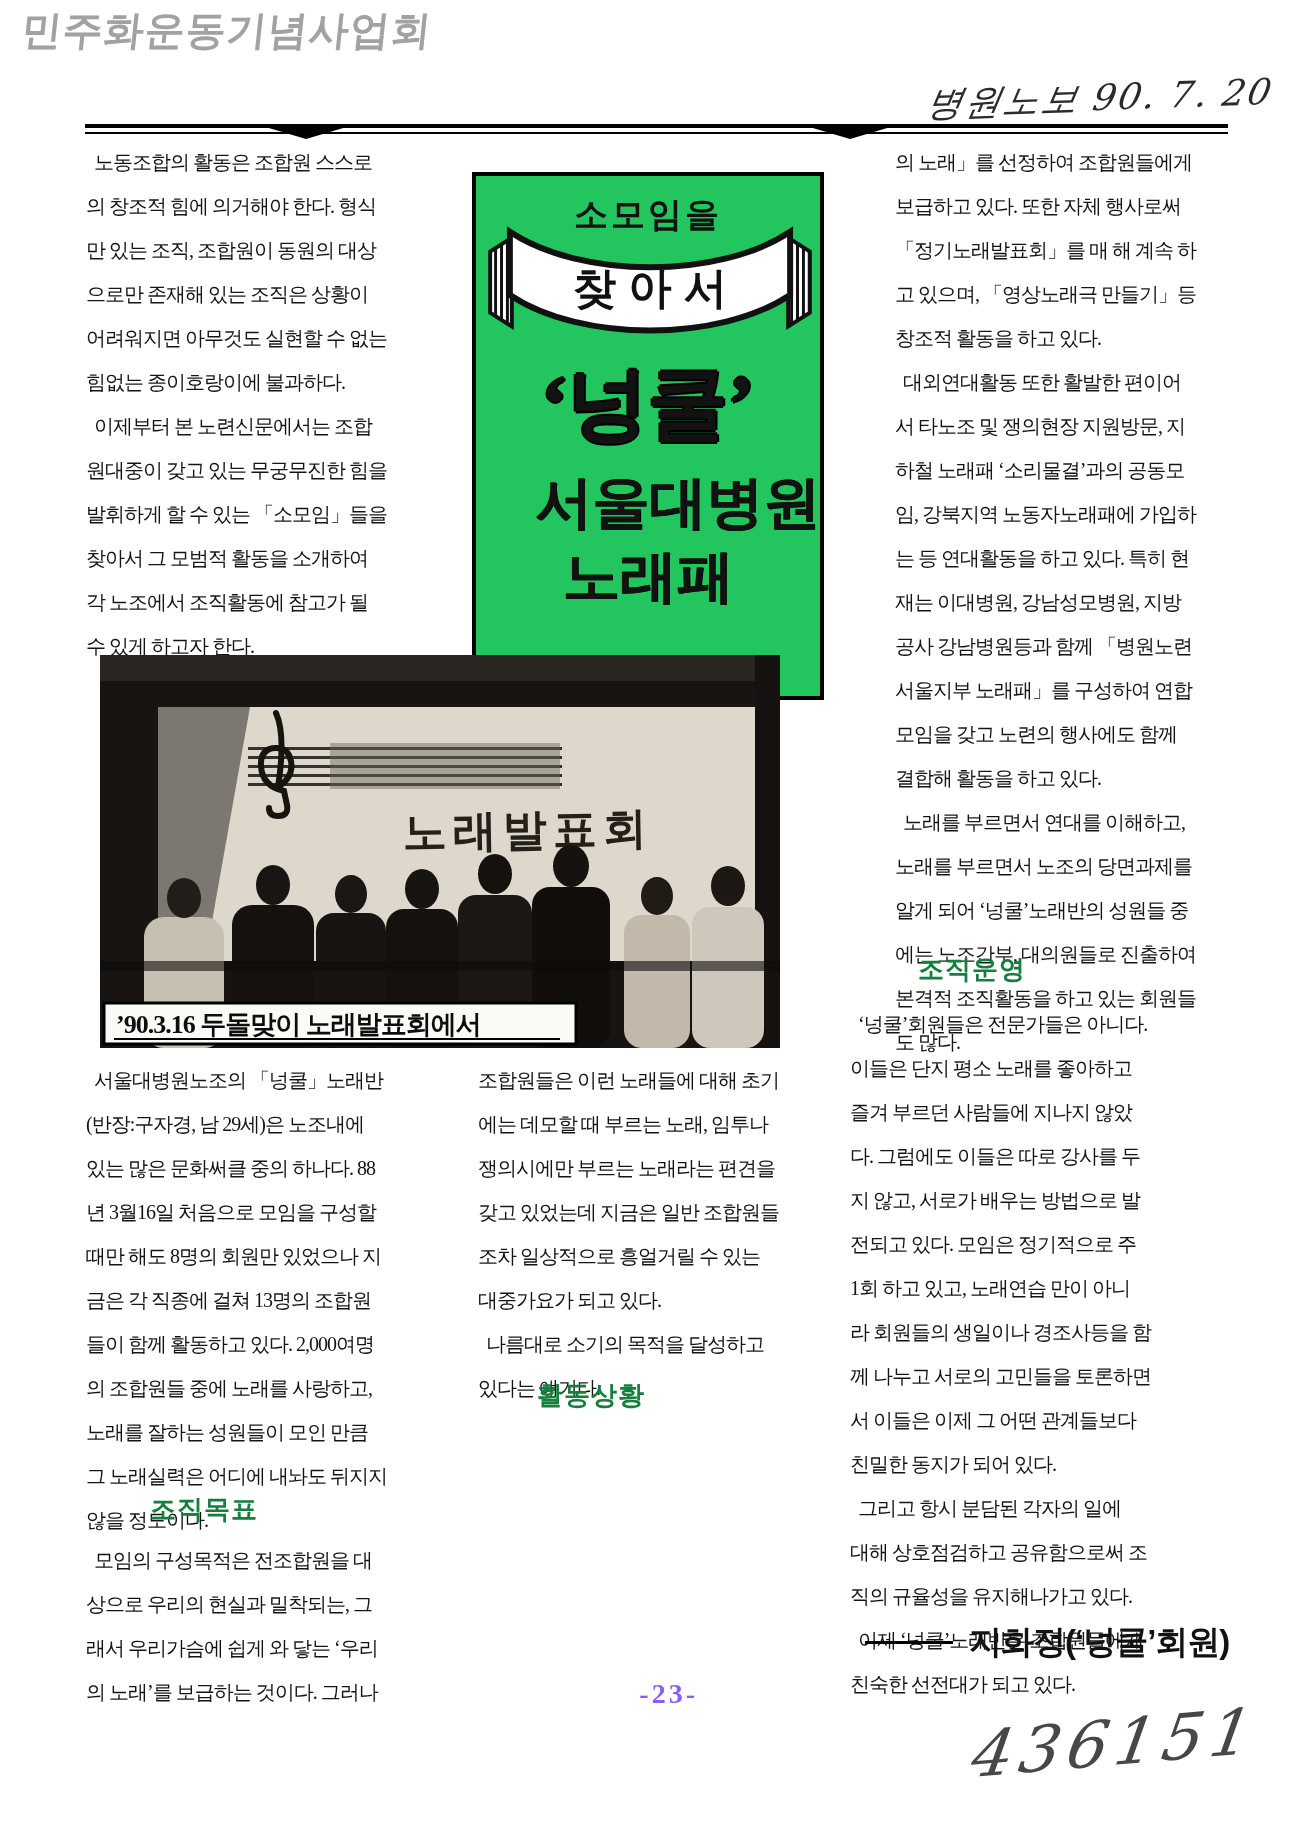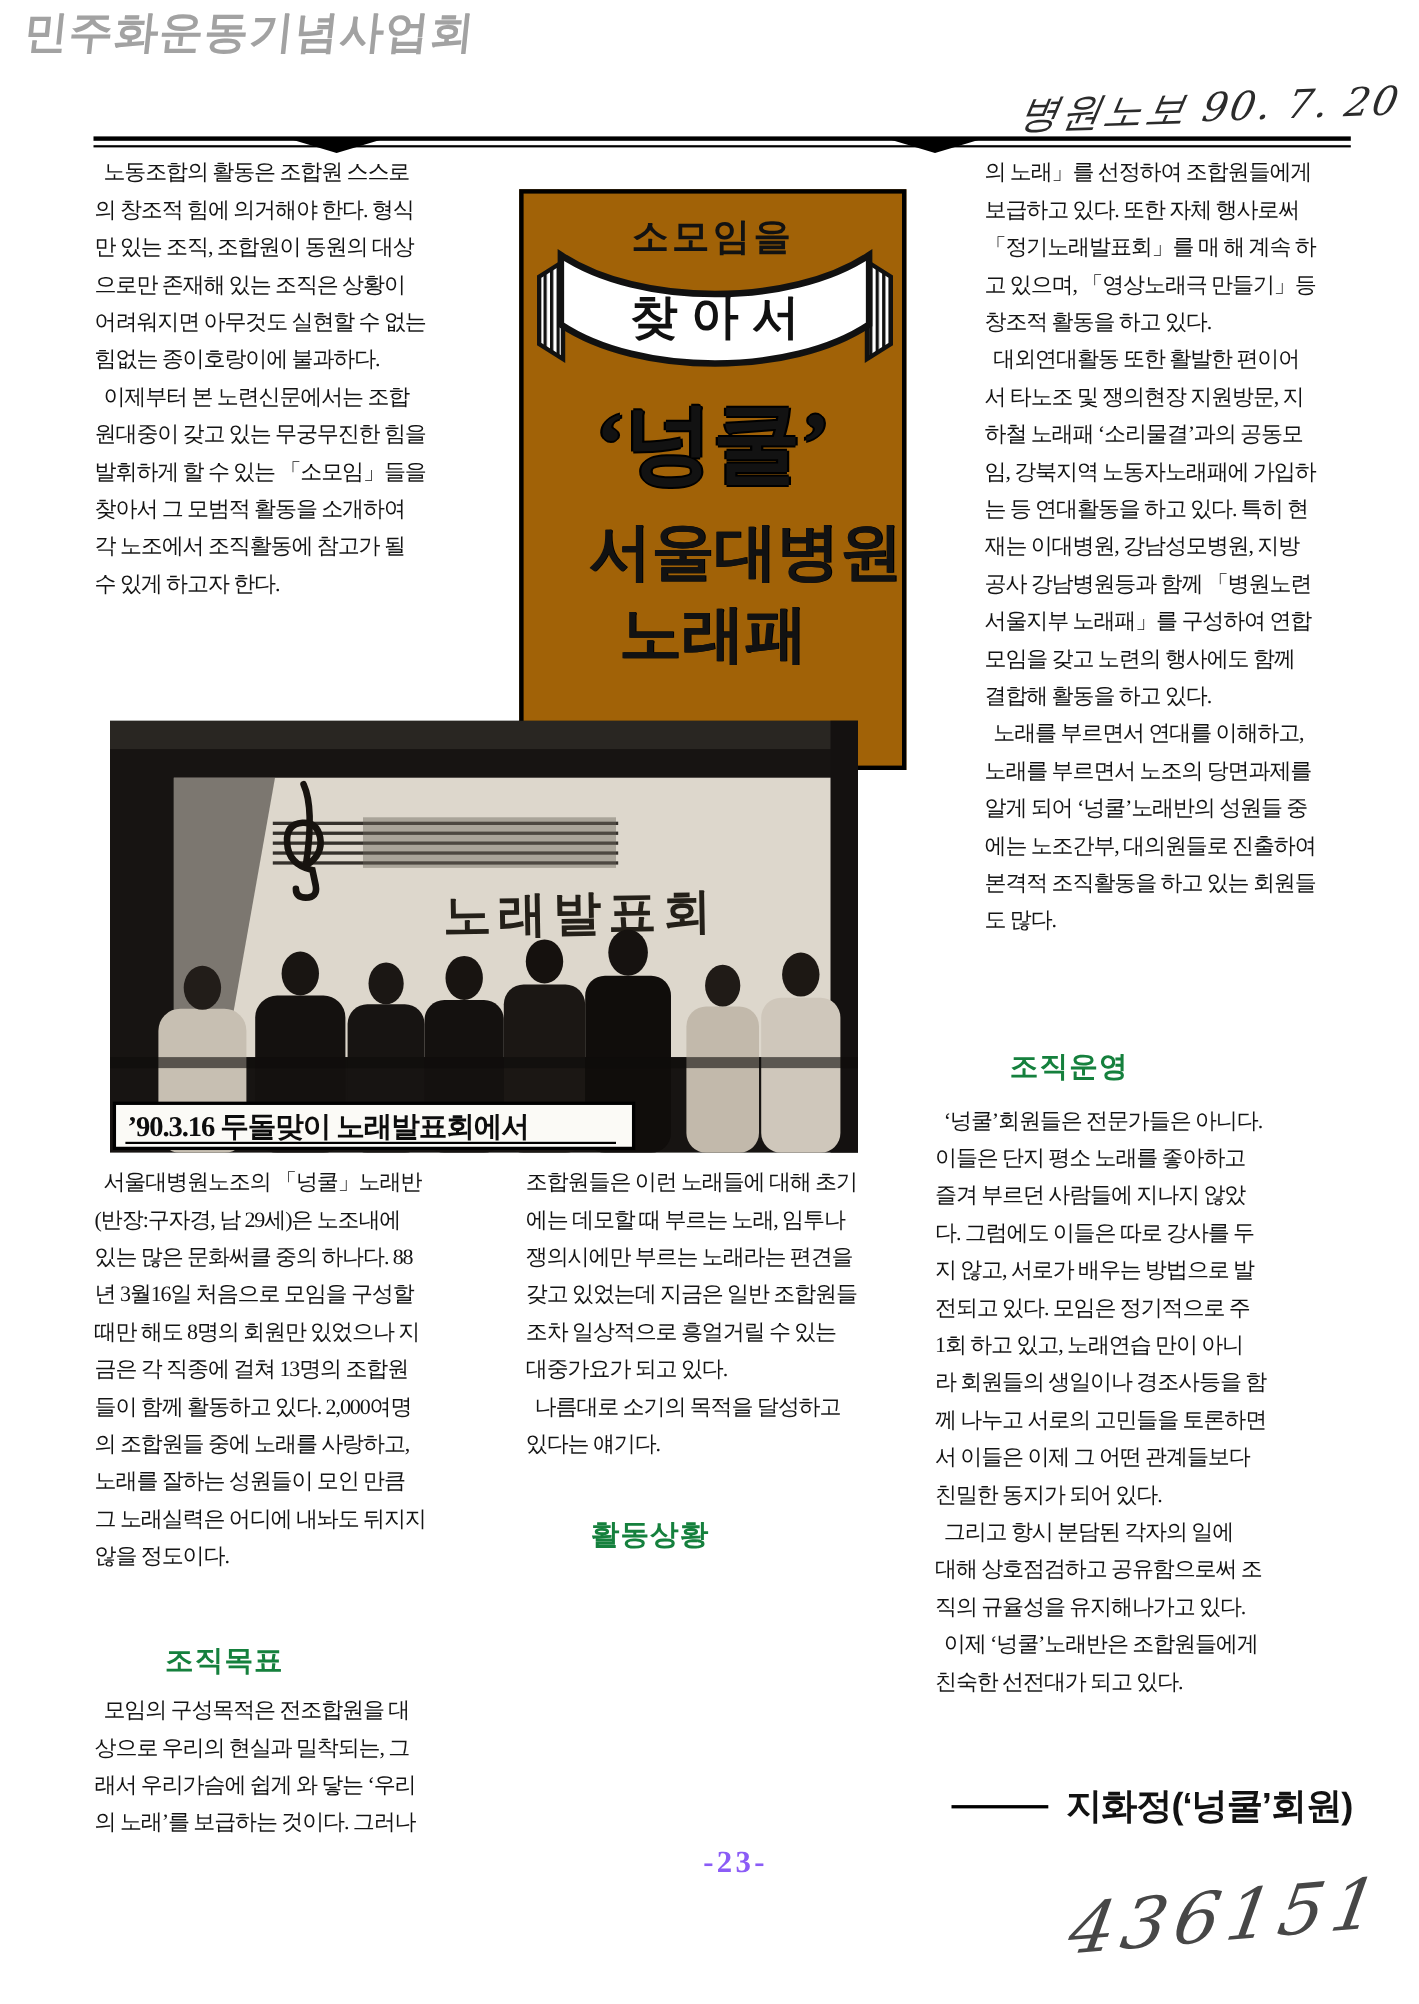--- a/index.html
+++ b/index.html
@@ -29,32 +29,32 @@
   .rule-marker {
     position:absolute; top:126px; width:0; height:0;
     border-left:44px solid transparent; border-right:44px solid transparent;
     border-top:13px solid #000;
   }
   .rule-marker.m1 { left:262px; }
   .rule-marker.m2 { left:806px; }
 
   
   .coltext {
-    position:absolute; white-space:pre; font-size:20px; line-height:34px;
+    position:absolute; white-space:pre; font-size:20px; line-height:44px;
     letter-spacing:-1px; color:#141414; text-align:left;
   }
   .heading {
     position:absolute; font-family:"Liberation Sans", sans-serif;
     font-weight:bold; font-size:26px; color:#15803d; letter-spacing:1px;
   }
 
   
   .title-box {
     position:absolute; left:472px; top:172px; width:352px; height:528px;
-    border:4px solid #000; box-sizing:border-box; background:#a16207;
+    border:4px solid #000; box-sizing:border-box; background:#22c55e;
   }
   .title-box .banner-top {
     position:absolute; top:16px; left:0; width:100%; text-align:center;
     font-family:"Liberation Sans", sans-serif; font-weight:800; font-size:34px;
     letter-spacing:3px; z-index:1;
   }
   .title-box .ribbon { position:absolute; top:40px; left:5px; z-index:2; }
   .ribbon-text {
     font-family:"Liberation Sans", sans-serif; font-weight:bold; font-size:44px;
   }

